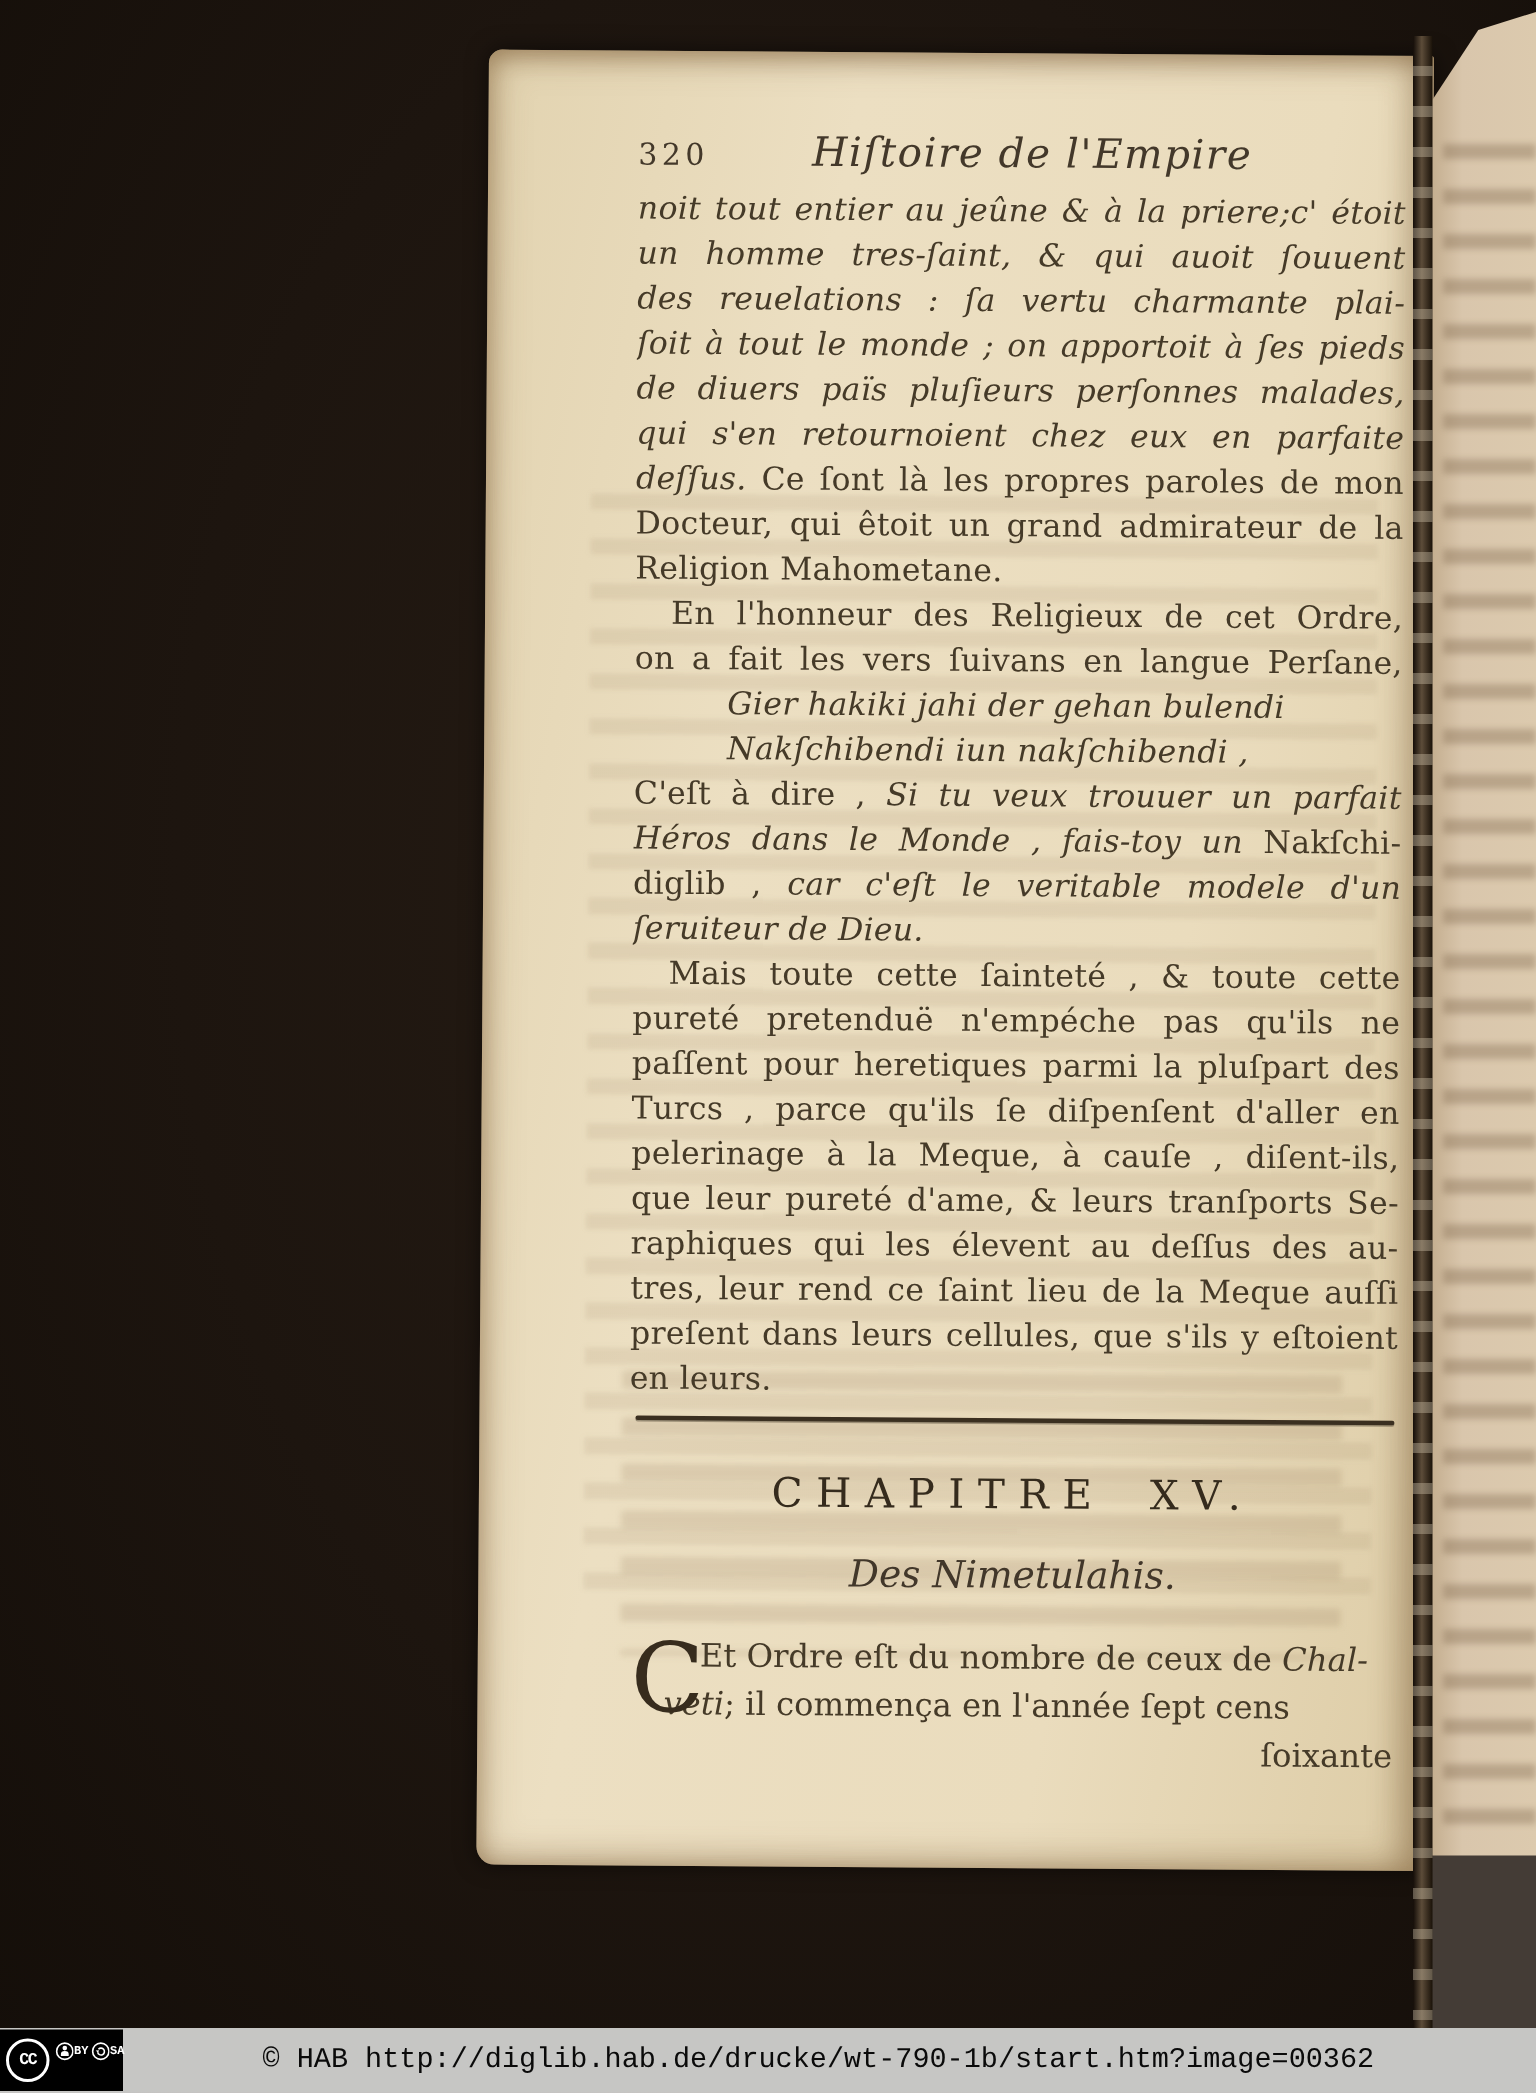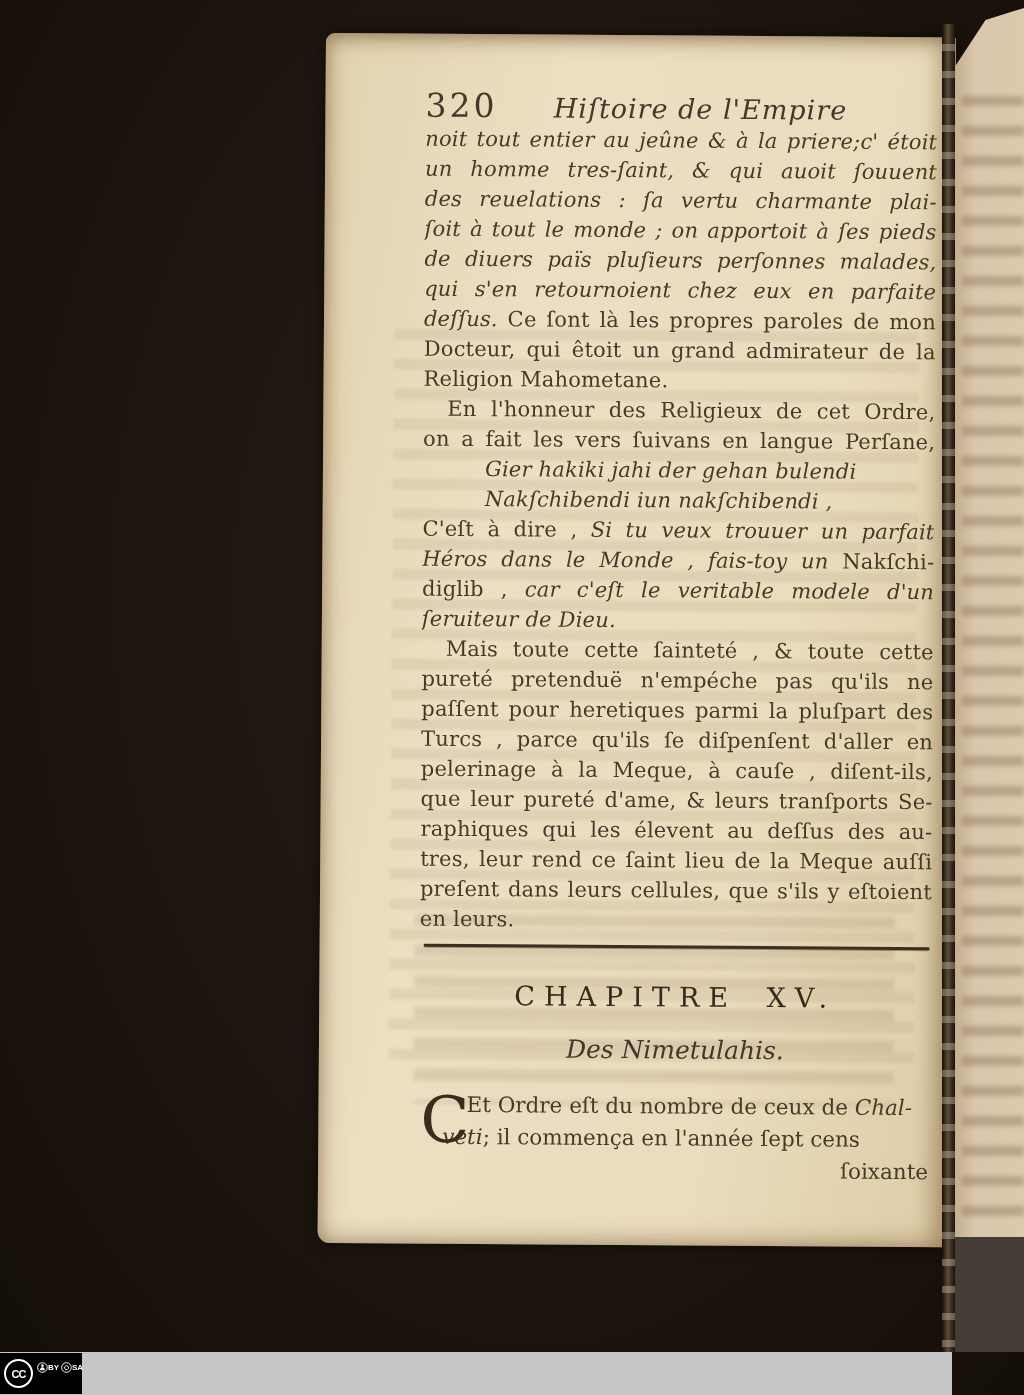--- a/index.html
+++ b/index.html
@@ -14,21 +14,21 @@
     box-shadow:inset 0 0 28px rgba(110,75,35,.35), inset 5px 5px 12px rgba(120,85,45,.25),
                inset -16px 0 20px rgba(95,65,30,.32), 0 0 14px rgba(0,0,0,.55);}
   .showthrough{position:absolute;left:70px;top:295px;width:525px;height:740px;
     background:repeating-linear-gradient(to bottom, rgba(125,98,66,.10) 0 11px, rgba(0,0,0,0) 11px 30px);
     filter:blur(1.8px);pointer-events:none;}
   .showthrough2{position:absolute;left:95px;top:880px;width:480px;height:190px;
     background:repeating-linear-gradient(to bottom, rgba(120,92,60,.15) 0 12px, rgba(0,0,0,0) 12px 31px);
     filter:blur(2px);pointer-events:none;}
   
   .pghead{position:absolute;left:100px;top:52px;width:512px;display:flex;align-items:baseline;color:#43382a;}
-  .pgnum{font-size:33px;letter-spacing:3px;}
+  .pgnum{font-size:20px;letter-spacing:3px;}
   .runtitle{flex:1;text-align:center;font-style:italic;font-size:27px;letter-spacing:1px;padding-right:34px;}
   
   .bodylines{position:absolute;left:100px;top:90px;width:512px;color:#453a28;}
   .line{height:30px;line-height:30px;font-size:21px;overflow:hidden;letter-spacing:.2px;}
   .line.j{text-align:justify;text-align-last:justify;}
   .line.ind{padding-left:24px;}
   .line.verse{padding-left:62px;}
   .it{font-style:italic;}
   .ro{font-style:normal;}
   
@@ -50,22 +50,22 @@
     clip-path:polygon(0 62px,45% 14px,100% 2px,100% 100%,0 100%);}
   .facing-strip::before{content:"";position:absolute;left:8px;right:0;top:90px;bottom:10px;
     background:repeating-linear-gradient(to bottom, rgba(110,85,58,.30) 0 10px, rgba(0,0,0,0) 10px 30px);
     filter:blur(2px);}
   .under-strip{position:absolute;left:954px;top:1237px;width:70px;height:115px;background:#443c36;}
   .gutter-rod{position:absolute;left:942px;top:24px;width:13px;height:1328px;
     background:linear-gradient(to right,#140d08,#5c4c39 45%,#1a1209);}
   .gutter-rod::before{content:"";position:absolute;inset:0;
     background:repeating-linear-gradient(to bottom, rgba(205,192,168,0) 0 20px, rgba(205,192,168,.4) 20px 27px);}
   
-  .footer{position:absolute;left:0;top:1352px;width:952px;height:43px;background:#c6c6c4;
-    font-family:Liberation Sans, sans-serif;}
+  .footer{position:absolute;left:0;top:1352px;width:1024px;height:43px;background:#c6c6c4;
+    font-family:Liberation Mono, monospace;}
   .cc-badge{position:absolute;left:0;top:1px;width:82px;height:41px;background:#000;
     display:flex;align-items:flex-start;padding-top:4px;box-sizing:border-box;cursor:pointer;}
   .cc-circle{width:25px;height:25px;border:2.5px solid #fff;border-radius:50%;margin:2px 2px 0 4px;
     display:flex;align-items:center;justify-content:center;flex:none;}
   .cc-circle span{color:#fff;font-size:11px;font-weight:bold;letter-spacing:-1px;}
   .mini{width:22px;flex:none;display:flex;flex-direction:row;align-items:center;margin-left:2px;}
   .mini svg{display:block;}
   .mini .lbl{color:#fff;font-size:8px;font-weight:bold;line-height:10px;margin-top:1px;}
   .attribution{position:absolute;left:175px;top:0;height:43px;line-height:43px;
     font-size:19px;color:#0a0a0a;white-space:nowrap;}
@@ -145,15 +145,16 @@
       </div>
       <div class="mini">
         <svg width="21" height="21" viewBox="0 0 20 20">
           <circle cx="10" cy="10" r="8.8" fill="none" stroke="#fff" stroke-width="1.8"></circle>
           <path d="M6.6 11.2 a3.7 3.7 0 1 0 0.9 -3.4" fill="none" stroke="#fff" stroke-width="1.7"></path>
           <path d="M4.6 9.2 l3.4 -0.4 -0.8 3.2 z" fill="#fff"></path>
         </svg>
         <span class="lbl">SA</span>
       </div>
     </div>
+    <div class="attribution">© HAB http://diglib.hab.de/drucke/wt-790-1b/start.htm?image=00362</div>
   </div>
 
 </div>
 
 </body></html>

